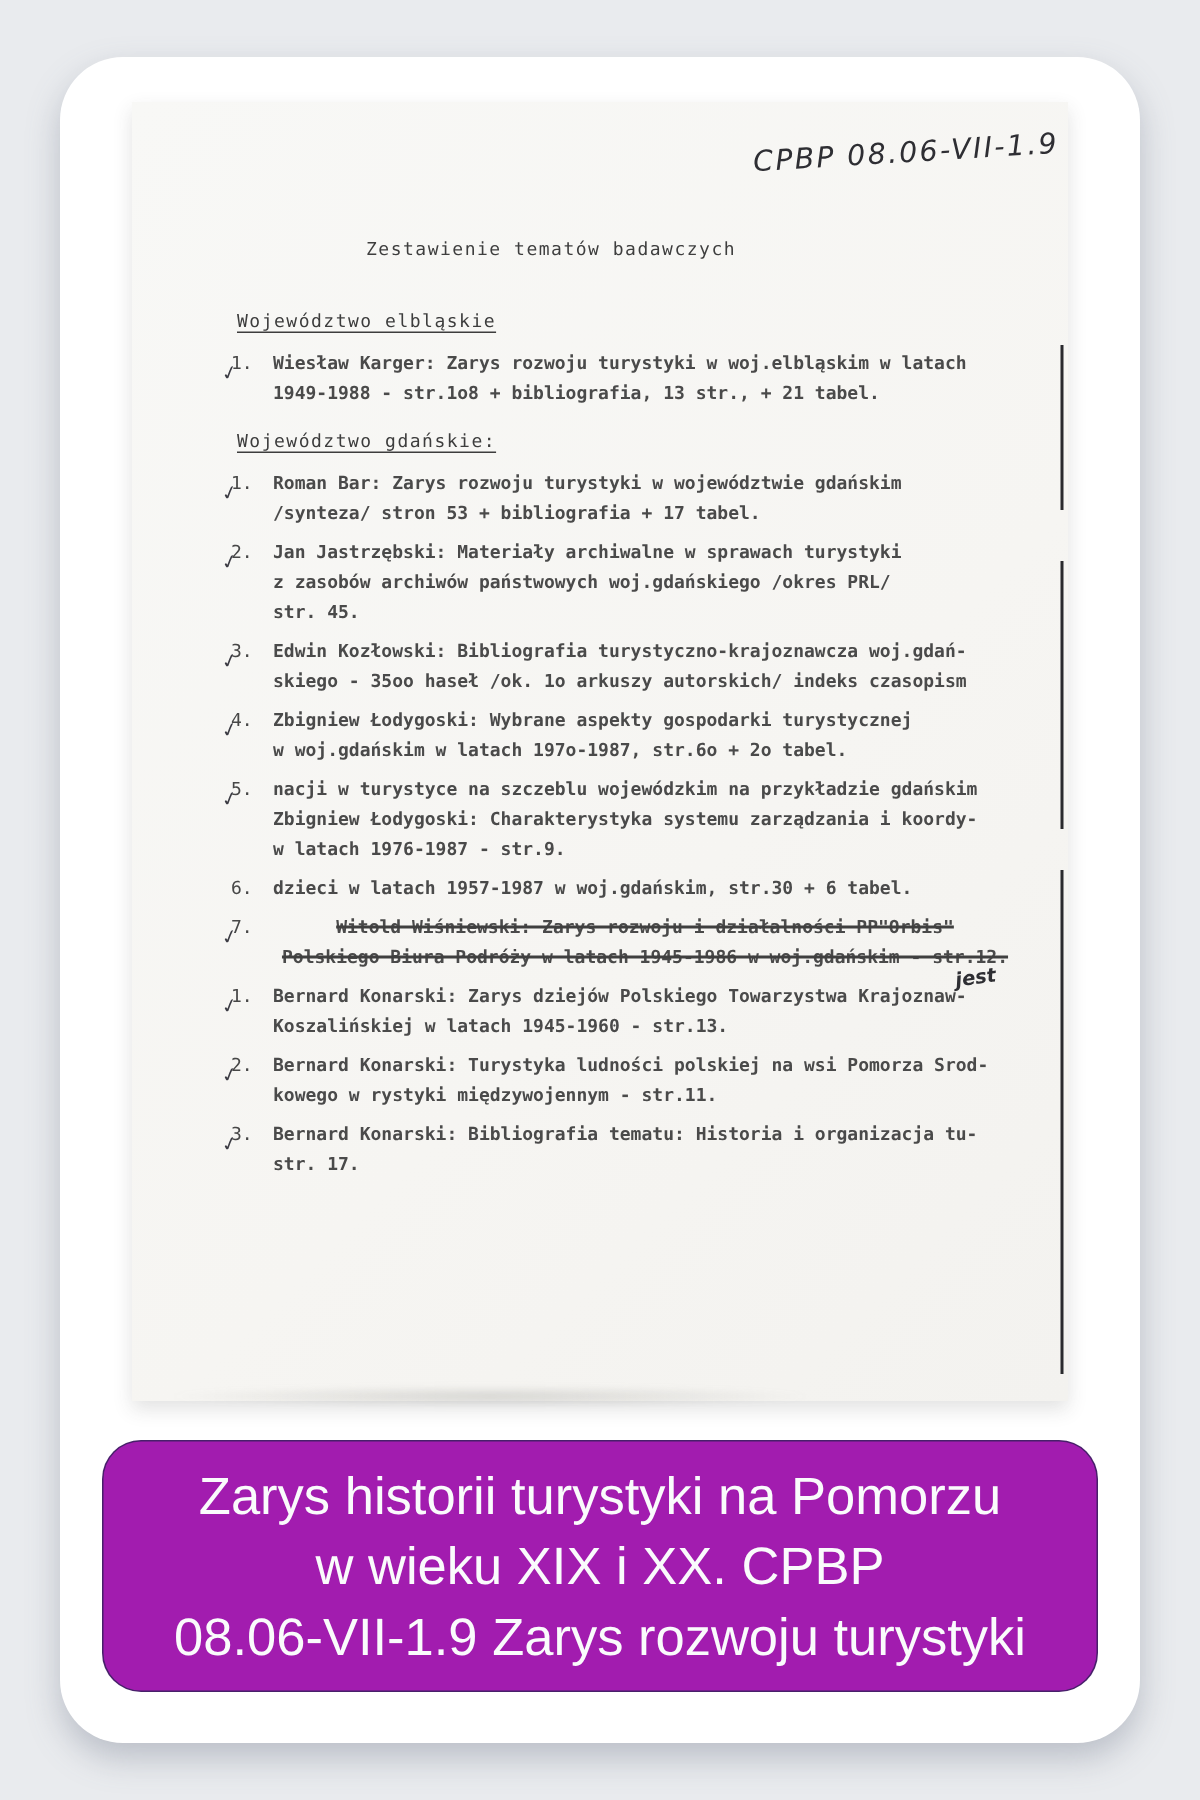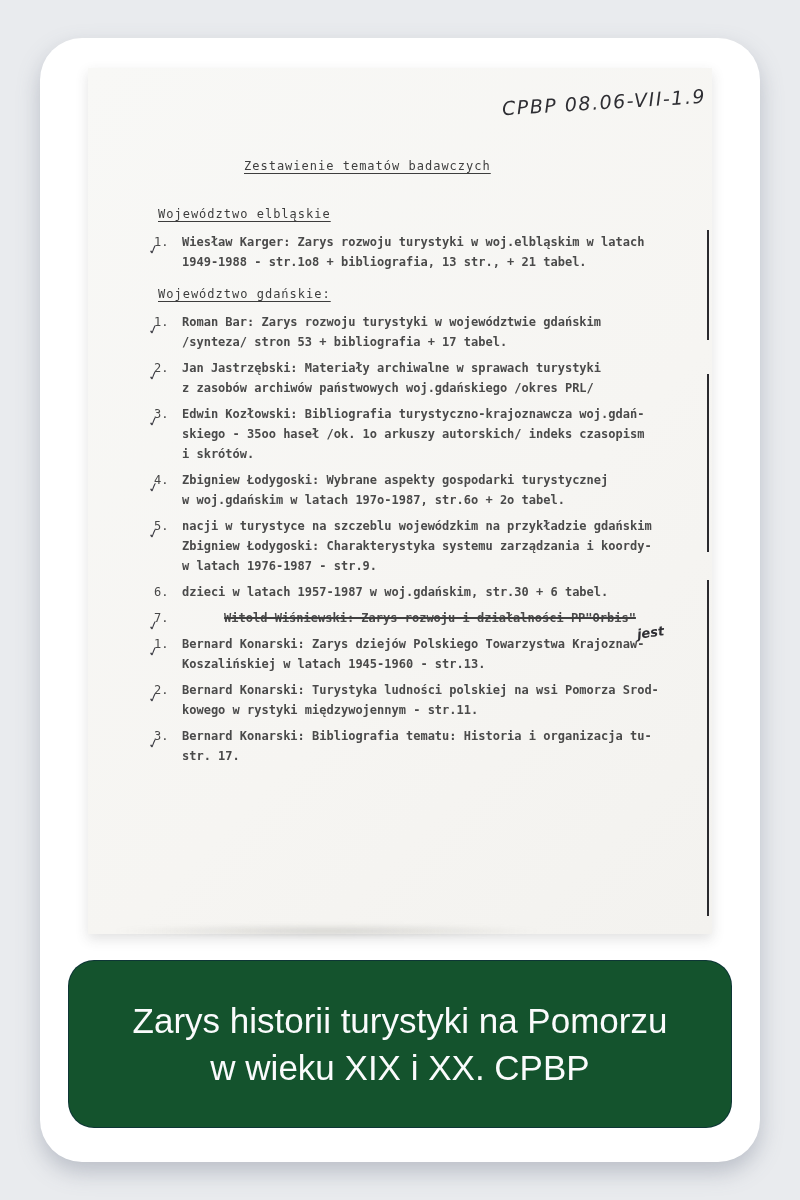--- a/index.html
+++ b/index.html
@@ -22,21 +22,21 @@
   }
   .handwritten-ref {
     position:absolute; top:24px; right:6px;
     font-family:"DejaVu Sans", sans-serif; font-style:italic;
     font-size:19px; letter-spacing:1.5px; color:#2e2e33;
     transform:rotate(-3.5deg);
   }
   .doc-inner { padding:88px 34px 0 66px; position:relative; }
   .doc-title {
     display:inline-block; margin:0 0 16px 90px;
-    text-decoration:underline; text-underline-offset:3px;
+    text-underline-offset:3px;
     color:#3e3e3e; letter-spacing:1px;
   }
   .section-heading {
     margin:12px 0 8px 4px;
     text-decoration:underline; text-underline-offset:3px;
     color:#3d3d3d; letter-spacing:1px;
   }
   .doc-item { display:flex; margin:0 0 6px 0; }
   .item-num { flex:none; width:28px; position:relative; color:#474747; }
   .item-check {
@@ -104,28 +104,28 @@
             <div class="item-lines">
               <div class="item-line">Roman Bar: Zarys rozwoju turystyki w województwie gdańskim</div>
               <div class="item-line">/synteza/ stron 53 + bibliografia + 17 tabel.</div>
             </div>
           </div>
           <div class="doc-item">
             <span class="item-num">2.<span class="item-check">✓</span></span>
             <div class="item-lines">
               <div class="item-line">Jan Jastrzębski: Materiały archiwalne w sprawach turystyki</div>
               <div class="item-line">z zasobów archiwów państwowych woj.gdańskiego /okres PRL/</div>
+              <div class="item-line">str. 45.</div>
             </div>
           </div>
           <div class="doc-item">
             <span class="item-num">3.<span class="item-check">✓</span></span>
             <div class="item-lines">
               <div class="item-line">Edwin Kozłowski: Bibliografia turystyczno-krajoznawcza woj.gdań-</div>
               <div class="item-line">skiego - 35oo haseł /ok. 1o arkuszy autorskich/ indeks czasopism</div>
-              <div class="item-line">i skrótów.</div>
             </div>
           </div>
           <div class="doc-item">
             <span class="item-num">4.<span class="item-check">✓</span></span>
             <div class="item-lines">
               <div class="item-line">Zbigniew Łodygoski: Wybrane aspekty gospodarki turystycznej</div>
               <div class="item-line">w woj.gdańskim w latach 197o-1987, str.6o + 2o tabel.</div>
             </div>
           </div>
           <div class="doc-item">
@@ -139,20 +139,21 @@
           <div class="doc-item">
             <span class="item-num">6.</span>
             <div class="item-lines">
               <div class="item-line">dzieci w latach 1957-1987 w woj.gdańskim, str.30 + 6 tabel.</div>
             </div>
           </div>
           <div class="doc-item struck">
             <span class="item-num">7.<span class="item-check">✓</span></span>
             <div class="item-lines">
               <div class="item-line">Witold Wiśniewski: Zarys rozwoju i działalności PP"Orbis"</div>
+              <div class="item-line">Polskiego Biura Podróży w latach 1945-1986 w woj.gdańskim - str.12.</div>
               <span class="item-annotation">jest</span>
             </div>
           </div>
           <div class="doc-item">
             <span class="item-num">1.<span class="item-check">✓</span></span>
             <div class="item-lines">
               <div class="item-line">Bernard Konarski: Zarys dziejów Polskiego Towarzystwa Krajoznaw-</div>
               <div class="item-line">Koszalińskiej w latach 1945-1960 - str.13.</div>
             </div>
           </div>
@@ -170,18 +171,19 @@
               <div class="item-line">str. 17.</div>
             </div>
           </div>
         </div>
     </div>
 
     <div class="scan-edge-line"></div>
     <div class="scan-bottom-smudge"></div>
   </div>
 
-  <div class="caption-box" style="background: #14532d; color: rgb(250, 251, 252);">
+  <div class="caption-box" style="background: #a21caf; color: rgb(250, 251, 252);">
       <div>Zarys historii turystyki na Pomorzu</div>
       <div>w wieku XIX i XX. CPBP</div>
+      <div>08.06-VII-1.9 Zarys rozwoju turystyki</div>
     </div>
 
 </div>
 
 </body></html>

